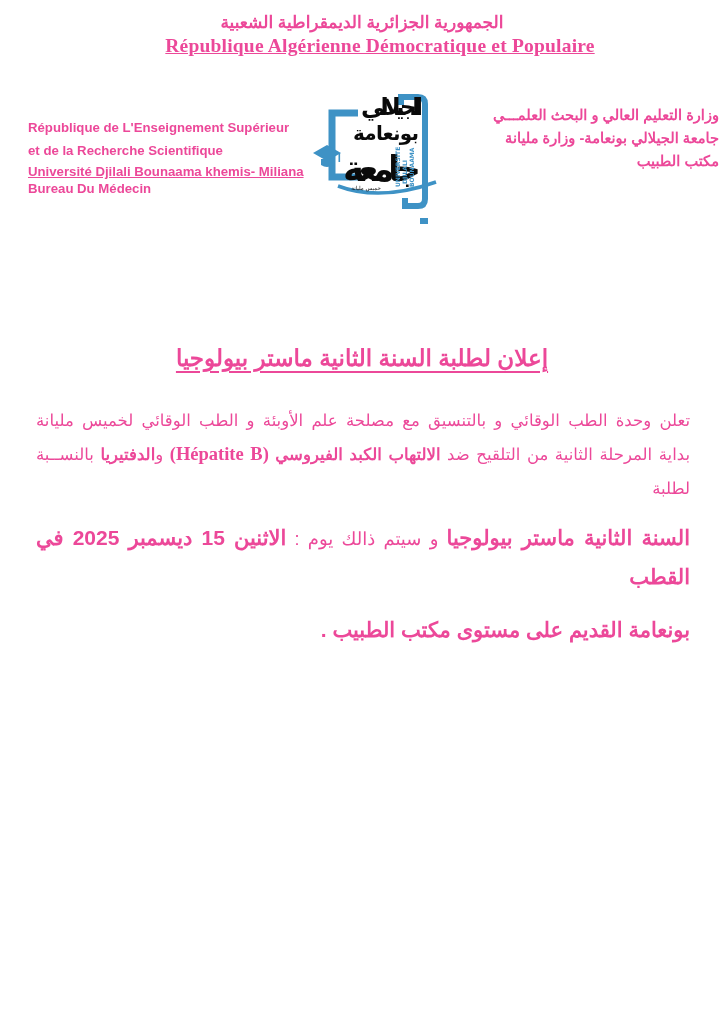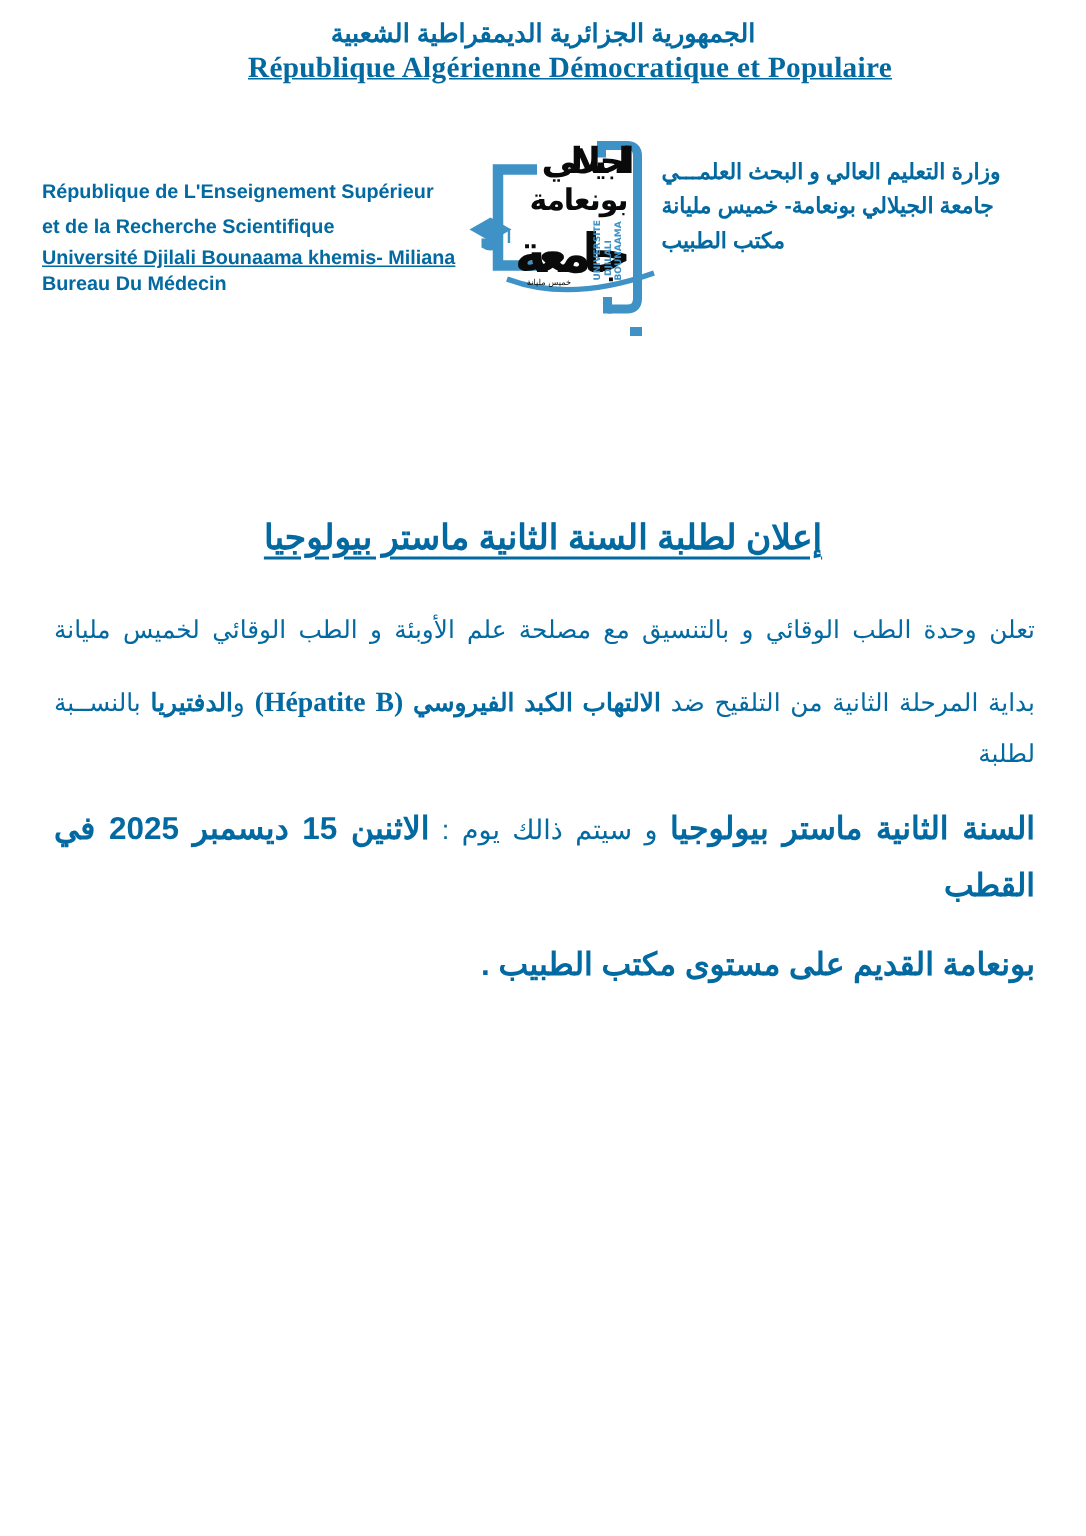--- a/index.html
+++ b/index.html
@@ -4,21 +4,21 @@
 <style>
   * { box-sizing: border-box; }
   html, body { margin: 0; padding: 0; background: #888; }
   .page {
     position: relative;
     width: 724px;
     height: 1024px;
     margin: 0 auto;
     background: #ffffff;
     font-family: "Liberation Sans", sans-serif;
-    color: #0369a1;
+    color: #ec4899;
     overflow: hidden;
   }
 
   
   .header-center { position: absolute; top: 12px; left: 0; width: 100%; text-align: center; }
   .header-ar { font-size: 17px; font-weight: bold; direction: rtl; }
   .header-fr {
     font-family: "Liberation Serif", serif;
     font-size: 19.5px; font-weight: bold;
     text-decoration: underline;
@@ -37,41 +37,41 @@
   .mf-l2 { margin-bottom: 6px; }
   .mf-l3 { margin-bottom: 2px; text-decoration: underline; }
 
   
   .logo { position: absolute; left: 312px; top: 84px; width: 136px; height: 144px; }
   .logo text { font-family: "DejaVu Sans", sans-serif; }
 
   
   .ministry-ar {
     position: absolute; right: 5px; top: 104px; width: 278px;
-    direction: rtl; text-align: left;
+    direction: rtl; text-align: right;
     font-weight: bold; font-size: 14.6px; line-height: 23px;
     white-space: nowrap;
   }
 
   
   .doc-title {
     position: absolute; top: 345px; left: 0; width: 100%;
     text-align: center; direction: rtl;
     font-weight: bold; font-size: 23px;
   }
   .doc-title .u { text-decoration: underline; text-underline-offset: 5px; }
 
   
   .body-text {
     position: absolute; top: 403px; left: 36px; right: 34px;
     direction: rtl; text-align: right;
   }
   .b-just { text-align: justify; text-align-last: justify; }
   .b-line1, .b-line2 { font-size: 16.5px; line-height: 34px; }
-  .b-line1 { margin-bottom: 15px; }
+  .b-line1 { }
   .b-line2 { margin-bottom: 14px; }
   .b-line3 { font-size: 21px; font-weight: bold; line-height: 38px; margin-bottom: 15px; }
   .b-line3 .reg { font-size: 18px; font-weight: normal; }
   .b-line4 { font-size: 21px; font-weight: bold; line-height: 38px; text-align: right; text-align-last: right; }
   .bold { font-weight: bold; }
   .latin-serif { font-family: "Liberation Serif", serif; font-size: 18.5px; font-weight: bold; }
 </style>
 </head>
 <body>
 
@@ -117,21 +117,21 @@
       <text transform="translate(95,100) rotate(-90)">DJILALI</text>
       <text transform="translate(102,103) rotate(-90)">BOUNAAMA</text>
     </g>
 
     <path d="M26,102 Q68,118 124,98" fill="none" stroke-width="3.5" stroke="#3E92C5"></path>
     <text x="54" y="106" font-size="5.5" fill="#0a0a0a" text-anchor="middle" direction="rtl">خميس مليانة</text>
   </svg>
 
   <div class="ministry-ar">
     <div>وزارة التعليم العالي و البحث العلمـــي</div>
-    <div>جامعة الجيلالي بونعامة- خميس مليانة</div>
+    <div>جامعة الجيلالي بونعامة- وزارة مليانة</div>
     <div>مكتب الطبيب</div>
   </div>
 
   <div class="doc-title">
     <span class="u">إعلان لطلبة السنة الثانية ماستر بيولوجيا</span>
   </div>
 
   <div class="body-text">
     <div class="b-line1 b-just">تعلن وحدة الطب الوقائي  و بالتنسيق مع مصلحة علم الأوبئة و الطب  الوقائي لخميس مليانة</div>
 

